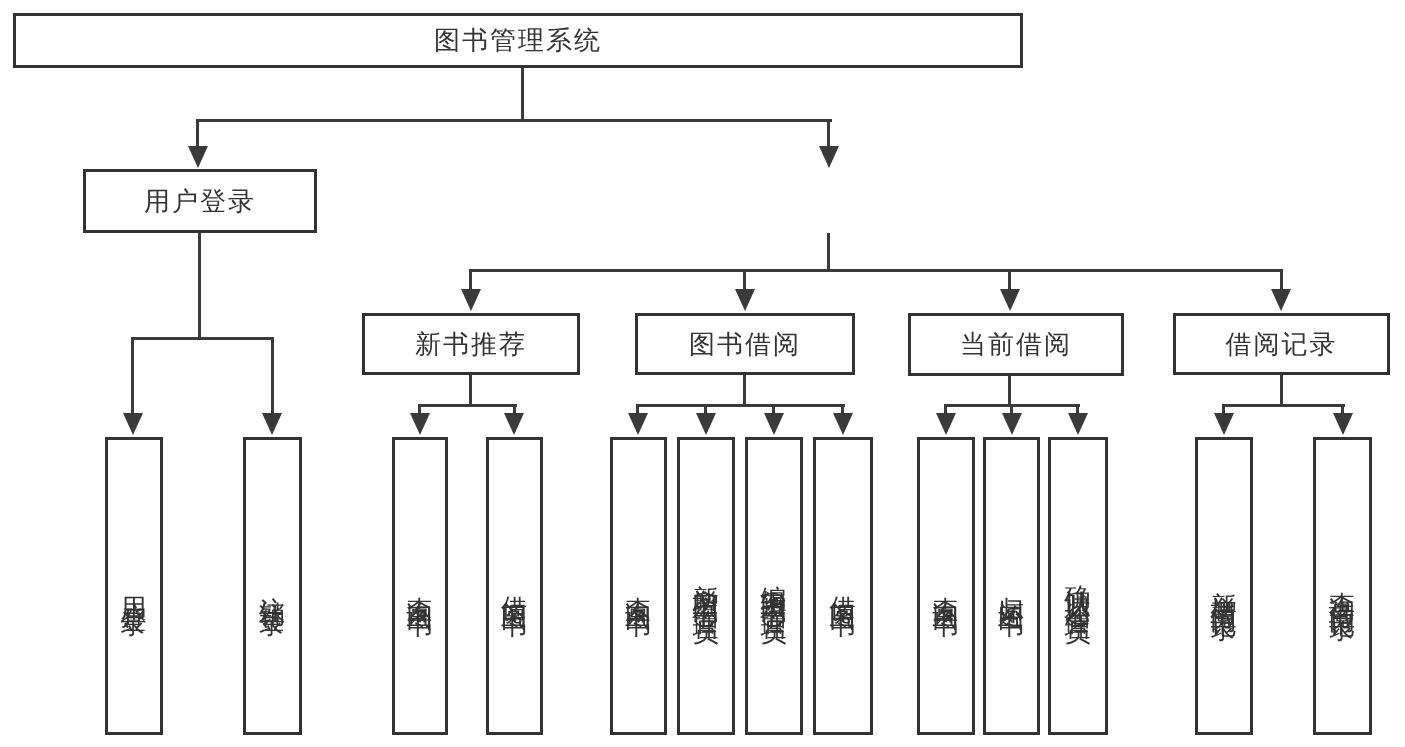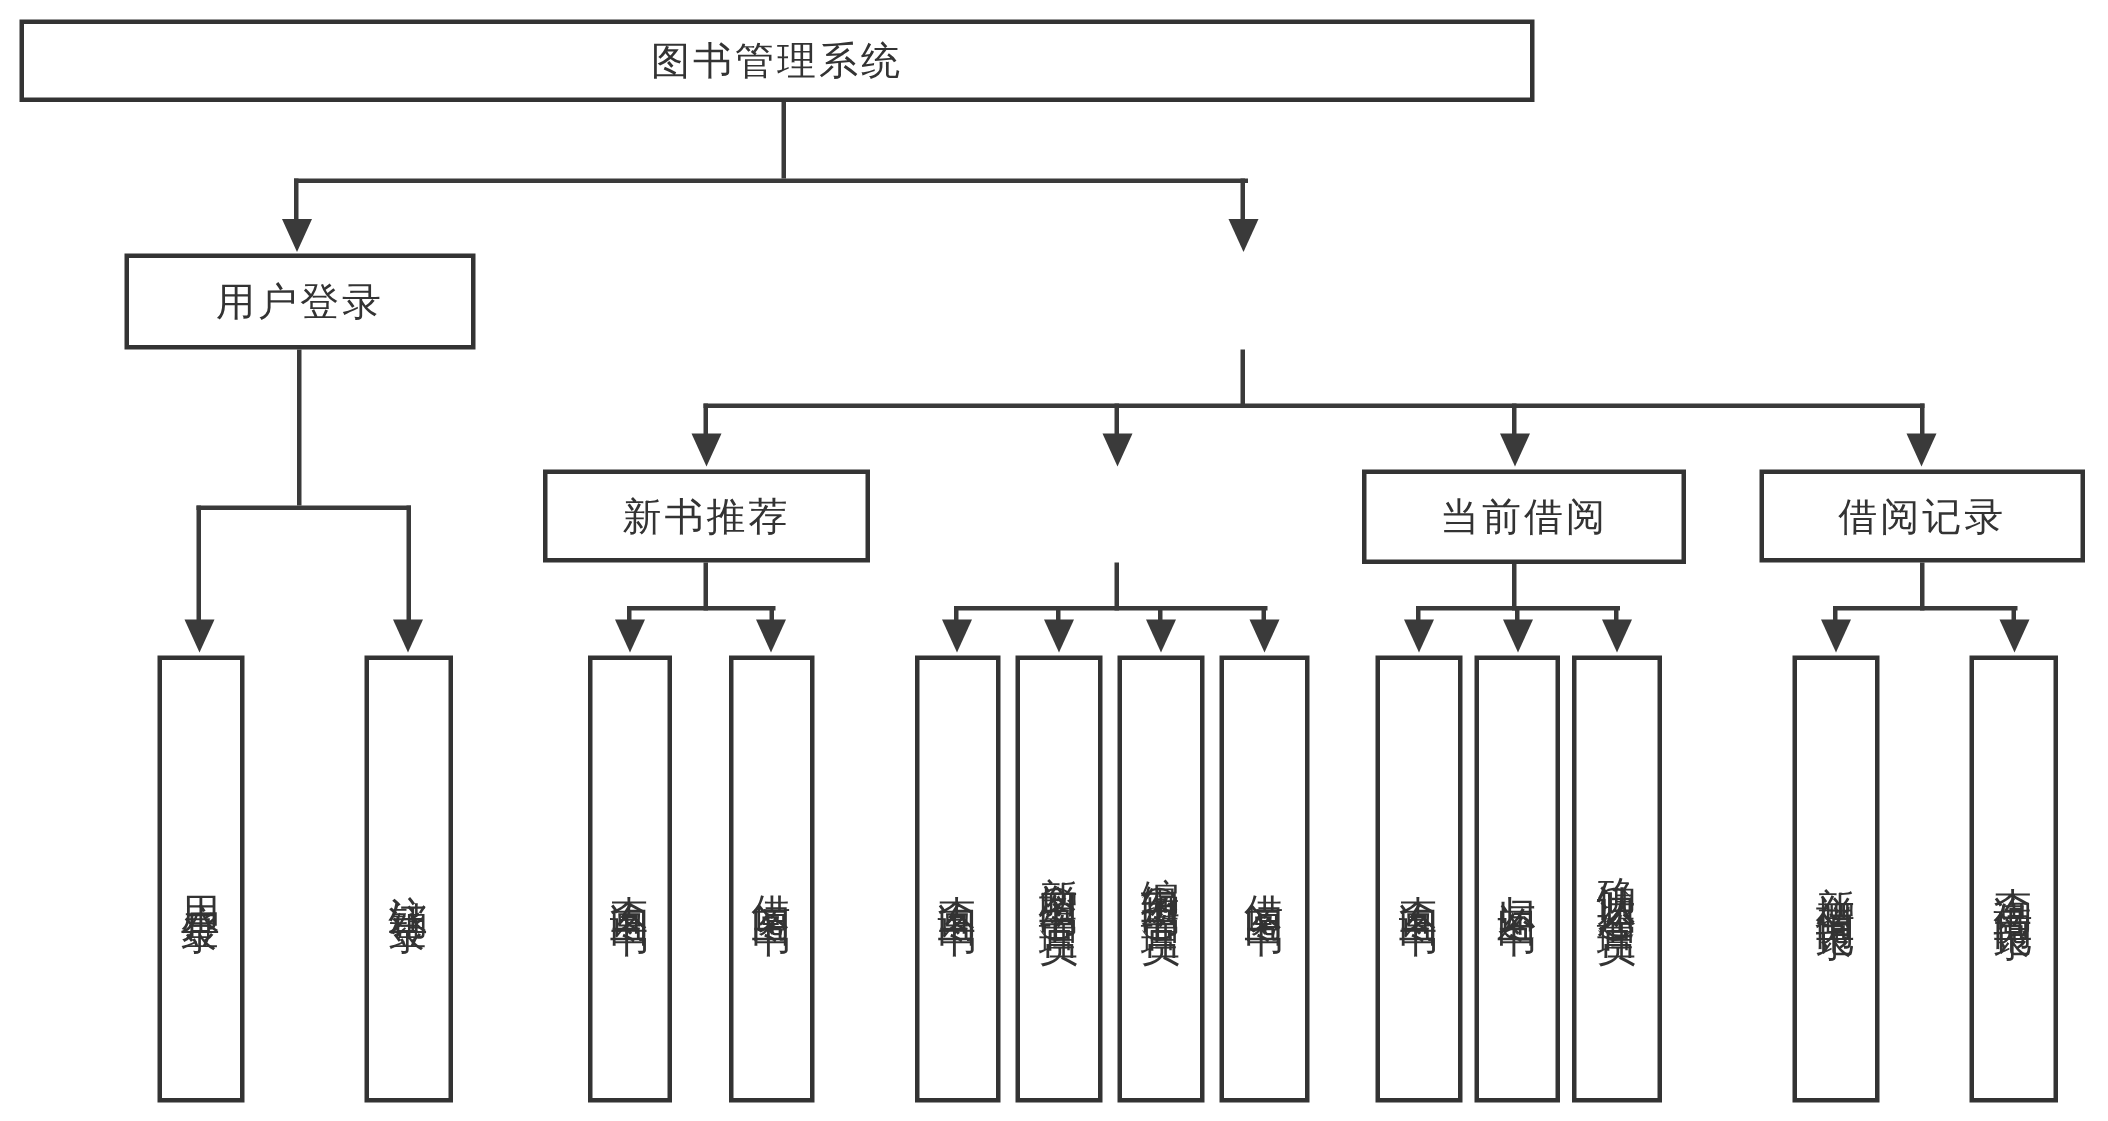--- a/index.html
+++ b/index.html
@@ -60,20 +60,21 @@
   <div class="vl" style="left:469px;top:269px;height:22px;"></div>
   <div class="ah" style="left:461px;top:289px;"></div>
   <div class="vl" style="left:743px;top:269px;height:22px;"></div>
   <div class="ah" style="left:735px;top:289px;"></div>
   <div class="vl" style="left:1008px;top:269px;height:22px;"></div>
   <div class="ah" style="left:1000px;top:289px;"></div>
   <div class="vl" style="left:1280px;top:269px;height:22px;"></div>
   <div class="ah" style="left:1271px;top:289px;"></div>
 
   <div class="box" style="left:362px;top:313px;width:218px;height:62px;">新书推荐</div>
+  <div class="box" style="left:635px;top:313px;width:220px;height:62px;">图书借阅</div>
   <div class="box" style="left:908px;top:313px;width:216px;height:63px;">当前借阅</div>
   <div class="box" style="left:1173px;top:313px;width:217px;height:62px;">借阅记录</div>
 
   <div class="vl" style="left:469px;top:375px;height:32px;"></div>
   <div class="hl" style="left:418px;top:404px;width:99px;"></div>
   <div class="vl" style="left:418px;top:404px;height:11px;"></div>
   <div class="ah" style="left:410px;top:413px;"></div>
   <div class="vl" style="left:513px;top:404px;height:11px;"></div>
   <div class="ah" style="left:504px;top:413px;"></div>
 

